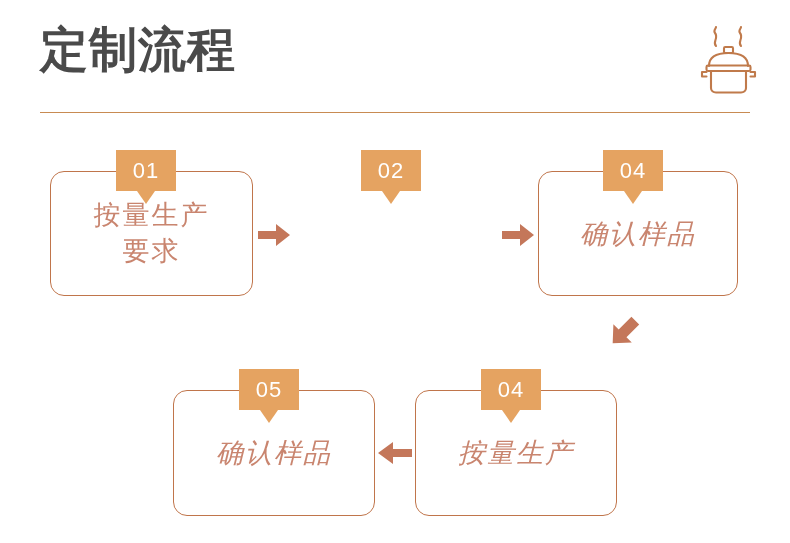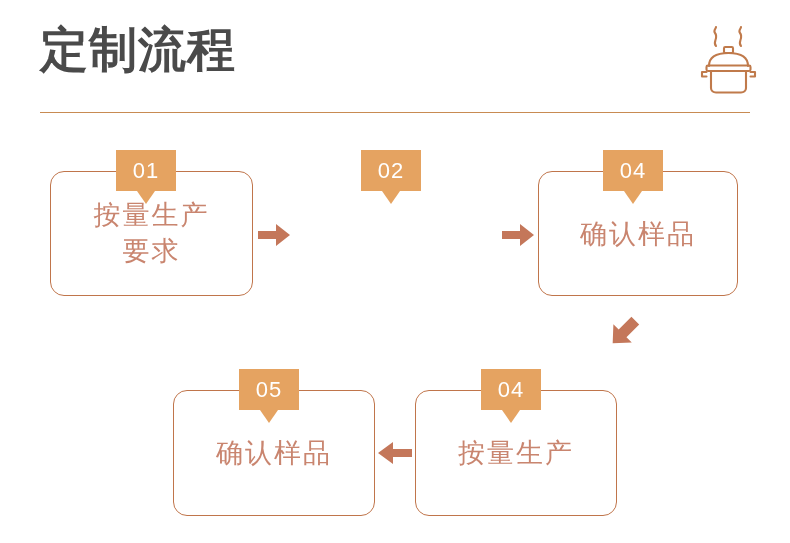--- a/index.html
+++ b/index.html
@@ -69,20 +69,21 @@
     white-space: pre-line;
     font-weight: normal;
   }
   .step-label.two-line {
     top: 50%;
     transform: translateY(-52%);
   }
   .step-label.one-line {
     top: 50%;
     transform: translateY(-50%);
+    font-style: italic;
   }
 
   
   .badge {
     position: absolute;
     width: 60px;
     height: 41px;
     background: #e5a361;
     color: #ffffff;
     font-size: 22px;

